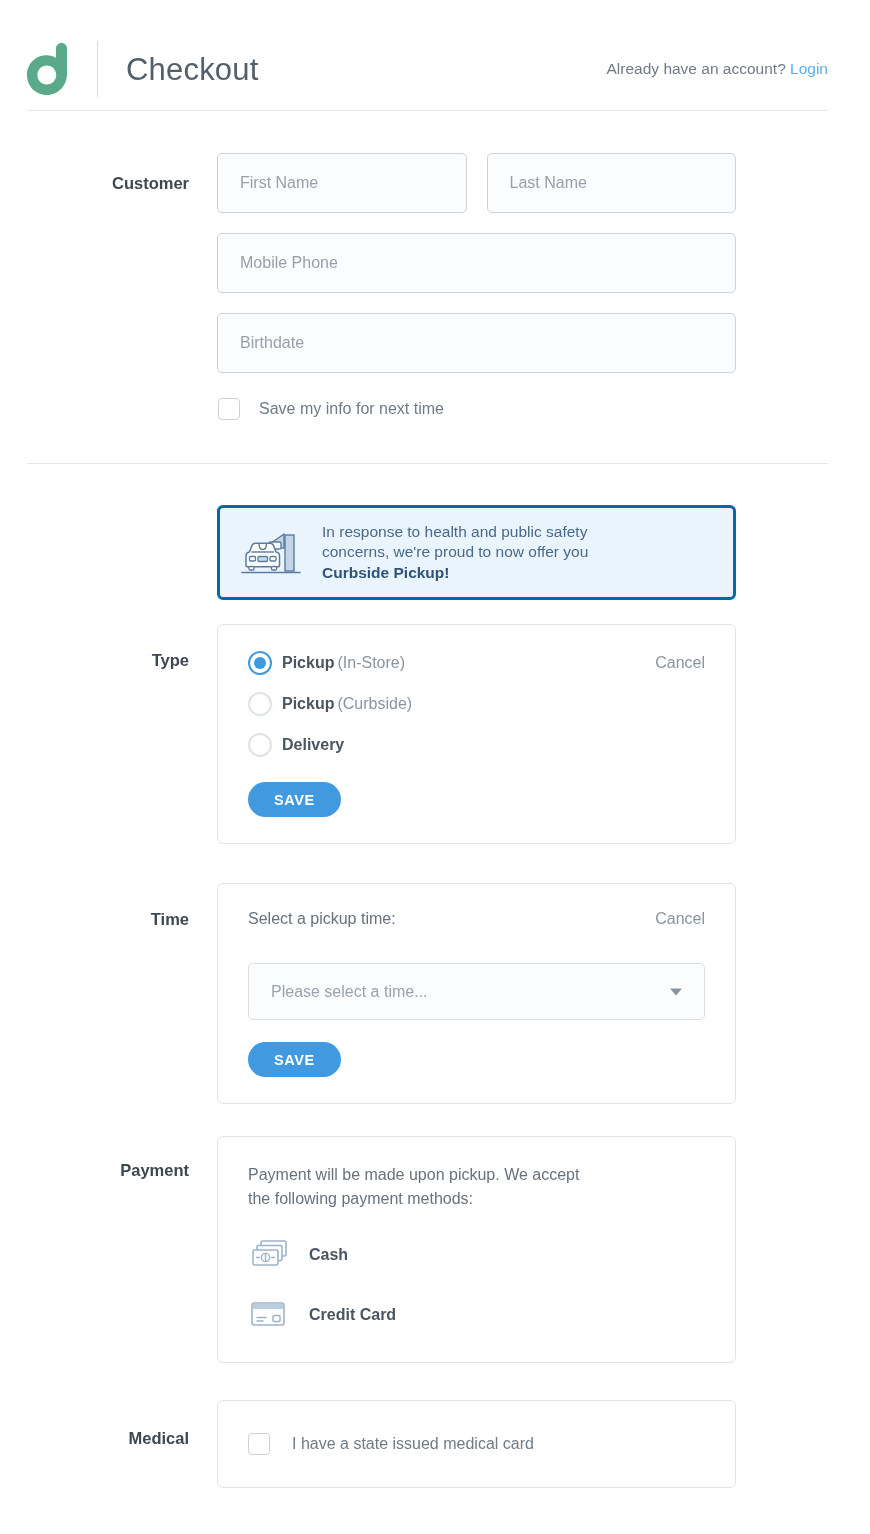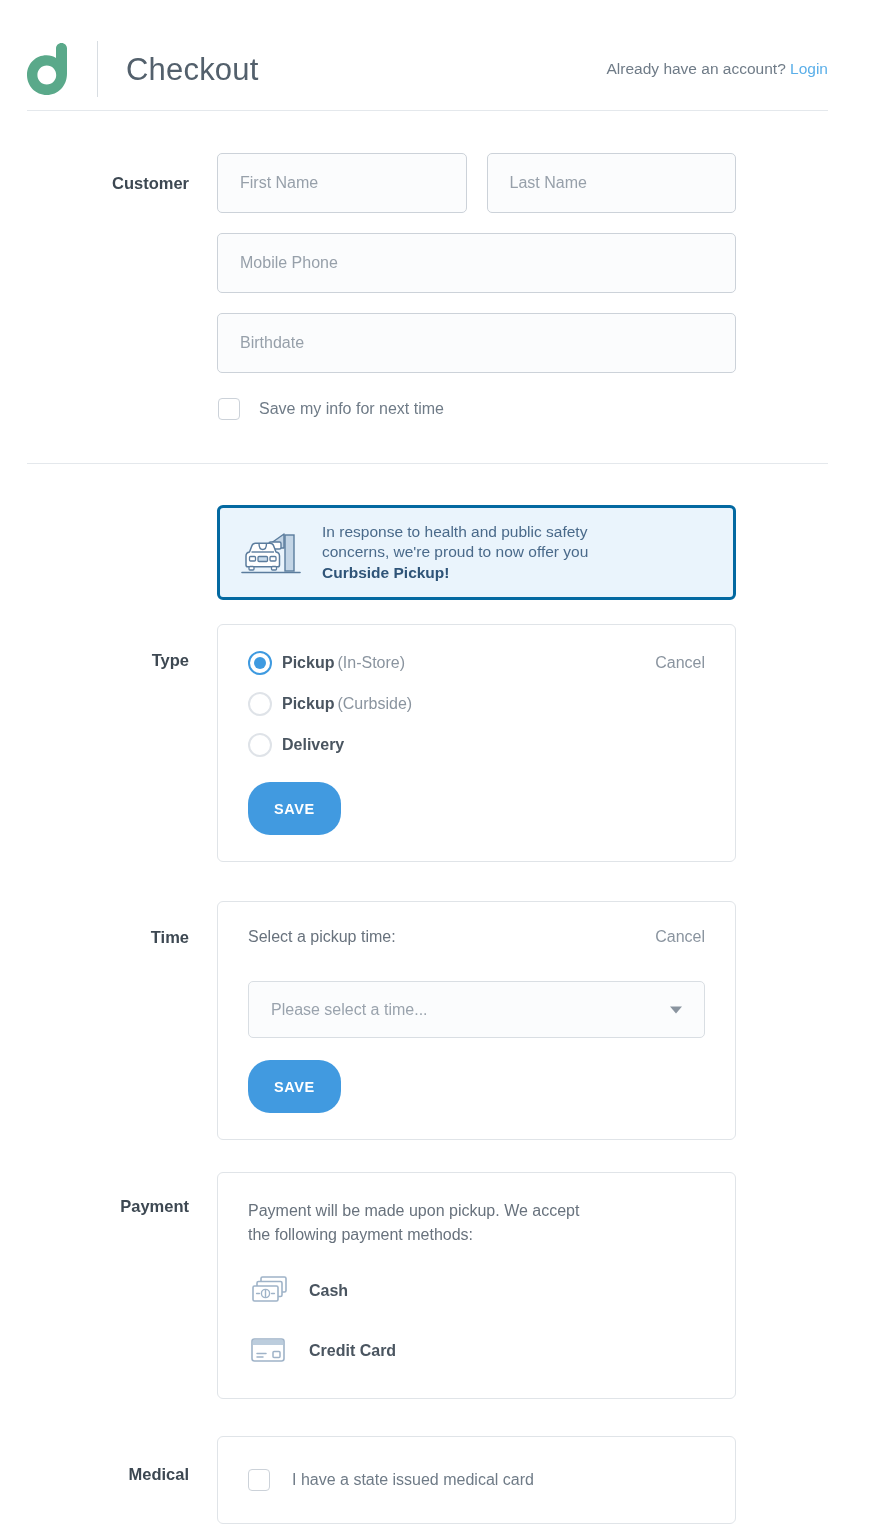--- a/index.html
+++ b/index.html
@@ -198,21 +198,21 @@
   }
   .radio-row .radio-item { margin-bottom: 0; }
   .radio-group .radio-row { margin-bottom: 17px; }
 
   
   .btn-save {
     background: #419ae0;
     color: #ffffff;
     border: none;
     border-radius: 22px;
-    height: 53px;
+    height: 35px;
     padding: 0 26px;
     font-size: 14.5px;
     font-weight: bold;
     letter-spacing: 0.6px;
     font-family: "Liberation Sans", sans-serif;
     cursor: pointer;
     margin-top: 8px;
   }
 
   

